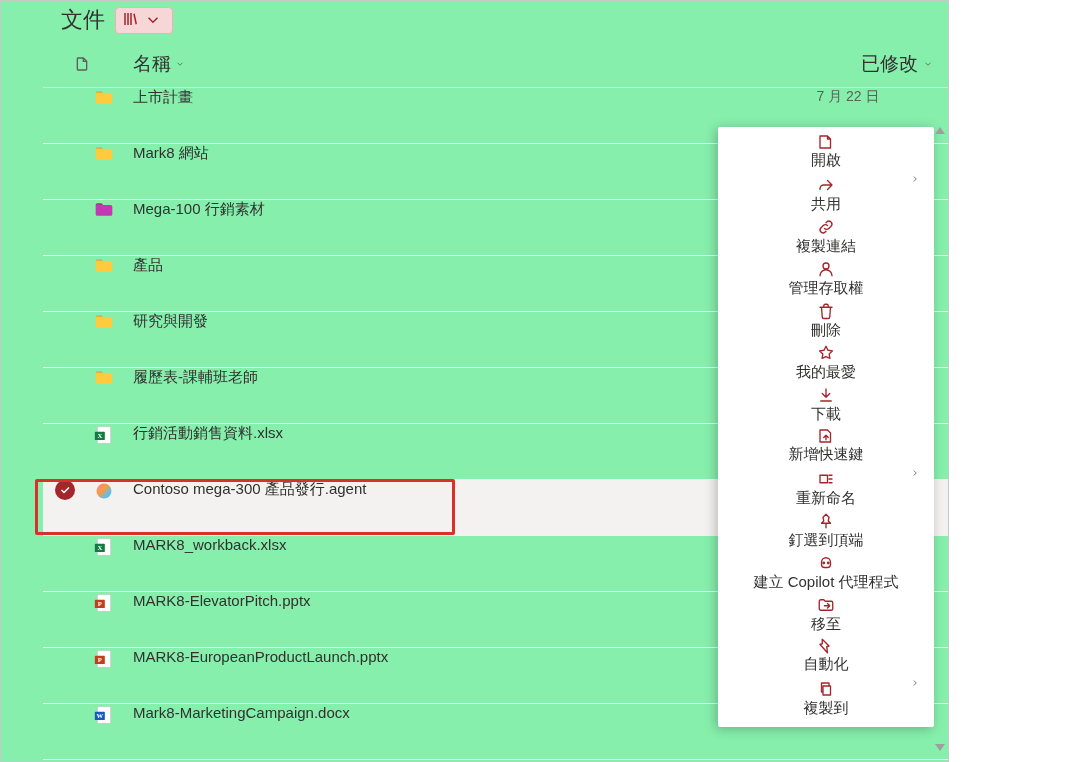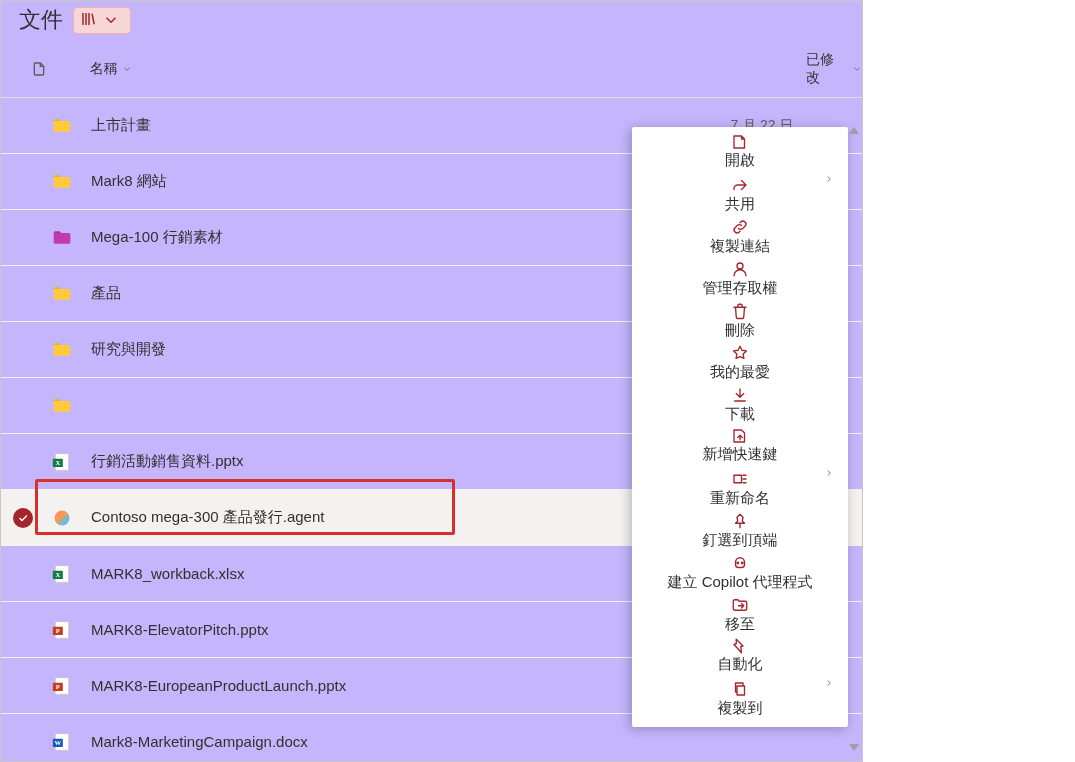--- a/index.html
+++ b/index.html
@@ -1,28 +1,28 @@
 <!DOCTYPE html>
 <html><head>
 <meta charset="utf-8">
 <style>
   * { box-sizing: border-box; }
   html, body { margin:0; padding:0; font-family: "Segoe UI", "Microsoft JhengHei", sans-serif; font-size:14px; color:#323130; background:#fff; }
-  .app { width:863px; height:762px; border:1px solid #c8c8c8; position:relative; overflow:hidden; background:#c4b5fd; }
+  .app { width:949px; height:762px; border:1px solid #c8c8c8; position:relative; overflow:hidden; background:#86efac;padding-left:42px; }
   .header { display:flex; align-items:center; padding:4px 12px 10px 18px; gap:10px; }
   .title { font-size:22px; font-weight:400; }
   .lib-pill { display:flex; align-items:center; gap:4px; background:#f6d6d6; border:1px solid #f1b1b1; border-radius:4px; padding:2px 10px 2px 6px; }
   .lib-pill svg { width:18px; height:18px; }
-  .cols { display:flex; align-items:center; padding:6px 0 10px 0; border-bottom:1px solid #e1dfdd; font-size:14px; color:#323130; }
+  .cols { display:flex; align-items:center; padding:6px 0 10px 0; border-bottom:1px solid #e1dfdd; font-size:19px; color:#323130; }
   .col-type { width:78px; display:flex; justify-content:center; }
   .col-name { width:720px; display:flex; align-items:center; gap:4px; padding-left:12px; }
   .col-mod { display:flex; align-items:center; gap:5px; padding-left:20px; }
   .chev { display:inline-flex; }
   .list { position:relative; }
-  .row { display:flex; align-items:center; height:56px; border-bottom:1px solid #f3f2f1; }
+  .row { display:flex; align-items:flex-start; height:56px; border-bottom:1px solid #f3f2f1; }
   .row .cell-check { width:44px; display:flex; justify-content:center; }
   .row .cell-icon { width:34px; display:flex; justify-content:center; }
   .row .cell-name { flex:1; padding-left:12px; font-size:15px; }
   .row .cell-mod { width:200px; text-align:center; color:#605e5c; font-size:14px; }
   .row.selected { background:#f3f2f1; }
   .row.selected .cell-name { font-weight:400; }
   .check-circle { width:20px; height:20px; border-radius:50%; background:#a4262c; display:flex; align-items:center; justify-content:center; }
   .check-circle svg { width:12px; height:12px; }
   .ellipsis { color:#605e5c; letter-spacing:1px; padding-right:12px; }
   .folder-icon { width:22px; height:20px; }
@@ -160,37 +160,38 @@
       <div class="row">
     <div class="cell-check">
       
     </div>
     <div class="cell-icon">
           <svg class="folder-icon" viewBox="0 0 24 24">
             <path fill="#ffcb3d" d="M2 6a2 2 0 0 1 2-2h5l2 2h9a2 2 0 0 1 2 2v9a2 2 0 0 1-2 2H4a2 2 0 0 1-2-2z"></path>
             <path fill="rgba(0,0,0,0.12)" d="M2 6a2 2 0 0 1 2-2h5l2 2H2z"></path>
           </svg>
         </div>
+    <div class="cell-name">履歷表-課輔班老師</div>
 
     <div class="cell-mod"></div>
   </div>
       <div class="row">
     <div class="cell-check">
       
     </div>
     <div class="cell-icon">
           <span class="file-ic">
             <svg viewBox="0 0 24 24">
               <rect x="4" y="2" width="16" height="20" rx="1" fill="#fff" stroke="#c8c8c8"></rect>
               <rect x="1" y="8" width="12" height="10" rx="1" fill="#107c41"></rect>
               <text x="7" y="16" text-anchor="middle" font-size="8" fill="#fff" font-family="Segoe UI" font-weight="bold">X</text>
             </svg>
           </span>
         </div>
-    <div class="cell-name">行銷活動銷售資料.pptx</div>
+    <div class="cell-name">行銷活動銷售資料.xlsx</div>
 
     <div class="cell-mod"></div>
   </div>
       <div class="row selected">
     <div class="cell-check">
       <span class="check-circle">
             <svg viewBox="0 0 24 24" fill="none" stroke="#fff" stroke-width="3">
               <path d="M5 12l5 5L20 7"></path>
             </svg>
           </span>

